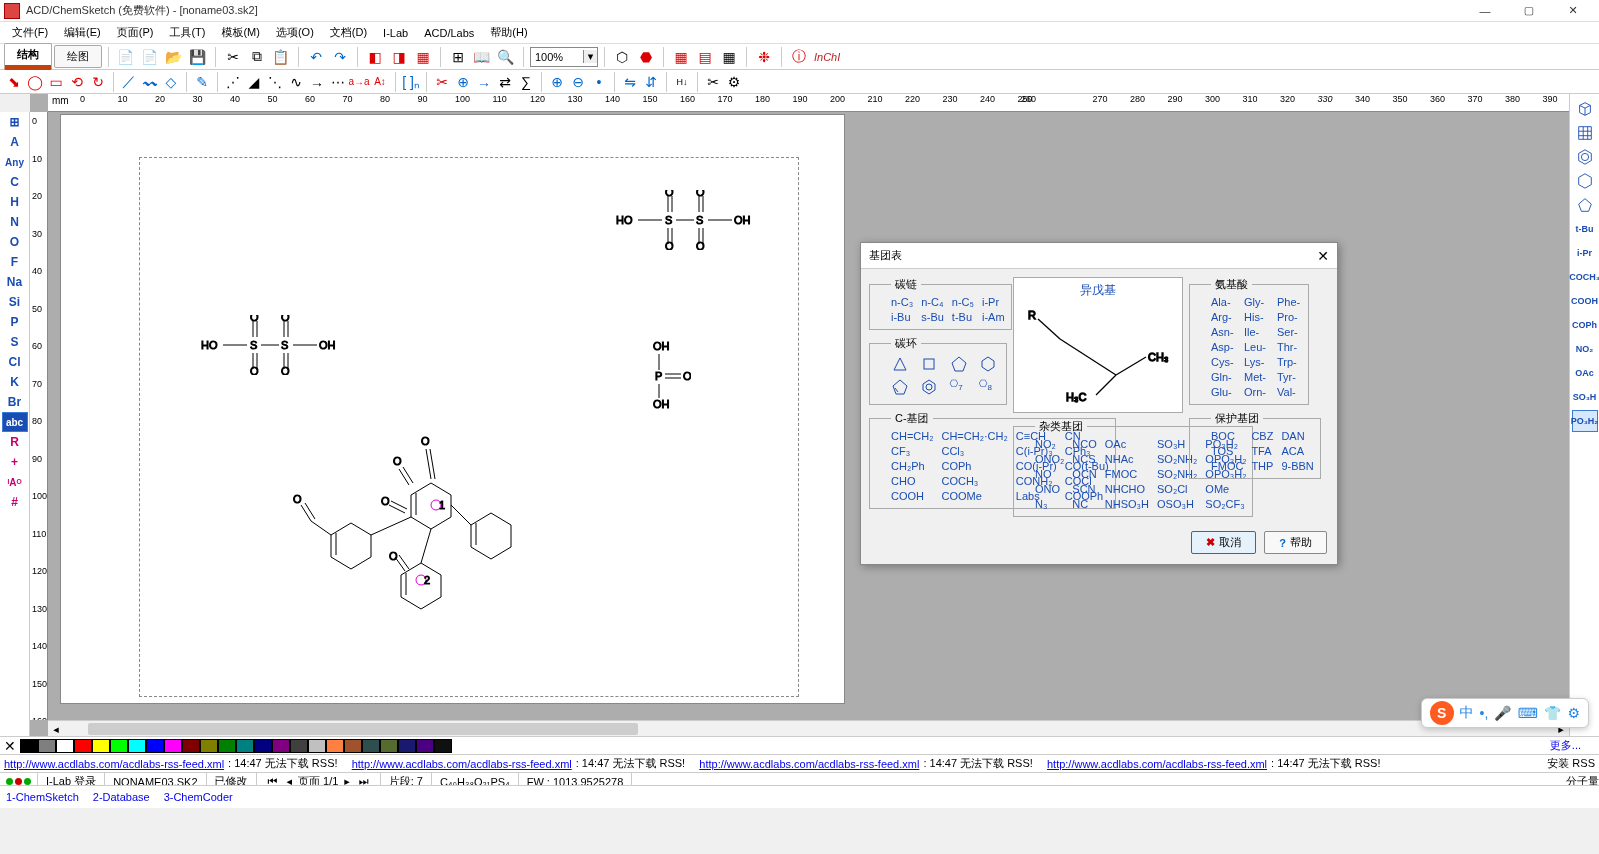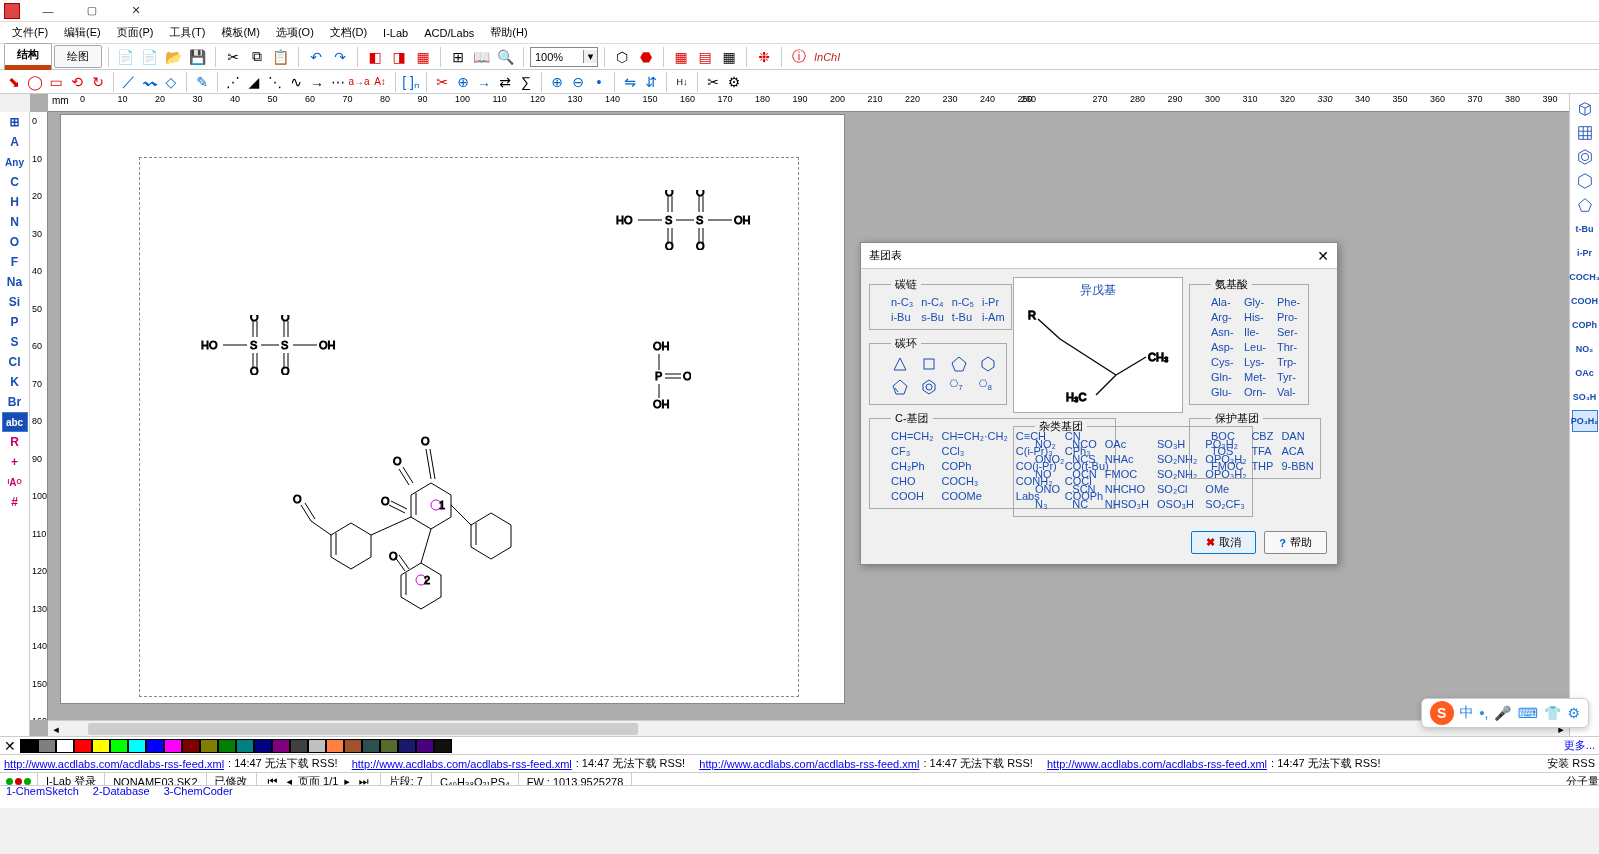--- a/index.html
+++ b/index.html
@@ -76,49 +76,50 @@
 .dialog .preview-box { border: 1px solid #aaa; height: 136px; position: relative; background: #fff; }
 .dialog .preview-title { text-align: center; color: #1a4db3; font-size: 12px; margin-top: 4px; }
 .dialog .dlg-buttons { display: flex; justify-content: flex-end; gap: 8px; padding: 6px 10px 10px 10px; }
 .dialog .dlg-btn { display: flex; align-items: center; gap: 4px; padding: 3px 14px; border: 1px solid #888; background: #f8f8f8; cursor: pointer; border-radius: 2px; }
 .dialog .dlg-btn.default { border: 1px solid #0078d7; background: #e5f1fb; }
 .ring-icon { width: 18px; height: 18px; display: inline-block; }
 
 
 .color-bar { position: absolute; left: 0; right: 0; bottom: 100px; height: 18px; background: #fff; border-top: 1px solid #ccc; display: flex; align-items: center; }
 .color-sw { width: 18px; height: 14px; border: 1px solid #000; }
-.more-link { margin-left: auto; margin-right: 4px; color: #00e; cursor: pointer; }
+.more-link { margin-left: auto; margin-right: 18px; color: #00e; cursor: pointer; }
 
 .rss-bar { position: absolute; left: 0; right: 0; bottom: 82px; height: 18px; background: #fff; border-top: 1px solid #ccc; display: flex; align-items: center; padding: 0 4px; gap: 4px; overflow: hidden; white-space: nowrap; }
 .rss-bar .rss-url { color: #00e; text-decoration: underline; }
 .rss-bar .rss-txt { color: #000; }
 .rss-bar .install { margin-left: auto; color: #000; }
 
 .status-bar { position: absolute; left: 0; right: 0; bottom: 64px; height: 18px; background: #fff; border-top: 1px solid #ccc; display: flex; align-items: center; }
 .status-bar .cell { border-right: 1px solid #ccc; padding: 0 8px; height: 100%; display: flex; align-items: center; }
 .status-bar .dots { display: flex; gap: 2px; padding: 0 6px; }
 .status-bar .dot { width: 7px; height: 7px; border-radius: 50%; }
 .status-bar .navarr { cursor: pointer; padding: 0 3px; }
 .status-bar .molwt { margin-left: auto; color: #000; }
 
-.app-links { position: absolute; left: 0; right: 0; bottom: 46px; height: 18px; background: #fff; border-top: 1px solid #ccc; display: flex; align-items: flex-end; padding: 11px 6px; gap: 14px; }
+.app-links { position: absolute; left: 0; right: 0; bottom: 46px; height: 18px; background: #fff; border-top: 1px solid #ccc; display: flex; align-items: center; padding: 11px 6px; gap: 14px; }
 .app-links .alink { color: #00e; cursor: pointer; }
 
 
 .ime-bar { position: absolute; right: 10px; bottom: 126px; height: 30px; background: #fff; border: 1px solid #ccc; border-radius: 6px; box-shadow: 0 2px 6px rgba(0,0,0,0.2); display: flex; align-items: center; gap: 6px; padding: 0 8px; }
 .ime-bar .ime-icon { width: 24px; height: 24px; border-radius: 50%; background: #ff5a1f; color: #fff; font-weight: bold; display: flex; align-items: center; justify-content: center; font-size: 14px; }
 .ime-bar .ime-btn { color: #2386e8; font-size: 14px; cursor: pointer; }
 
 sub { font-size: 8px; }
 </style>
 </head>
 <body>
 
 <div class="titlebar">
   <div class="app-icon"></div>
+  <div class="title">ACD/ChemSketch (免费软件) - [noname03.sk2]</div>
   <div class="winbtn">—</div>
   <div class="winbtn">▢</div>
   <div class="winbtn close">✕</div>
 </div>
 
 <div class="menubar">
   <span class="menu-item">文件(F)</span>
   <span class="menu-item">编辑(E)</span>
   <span class="menu-item">页面(P)</span>
   <span class="menu-item">工具(T)</span>

